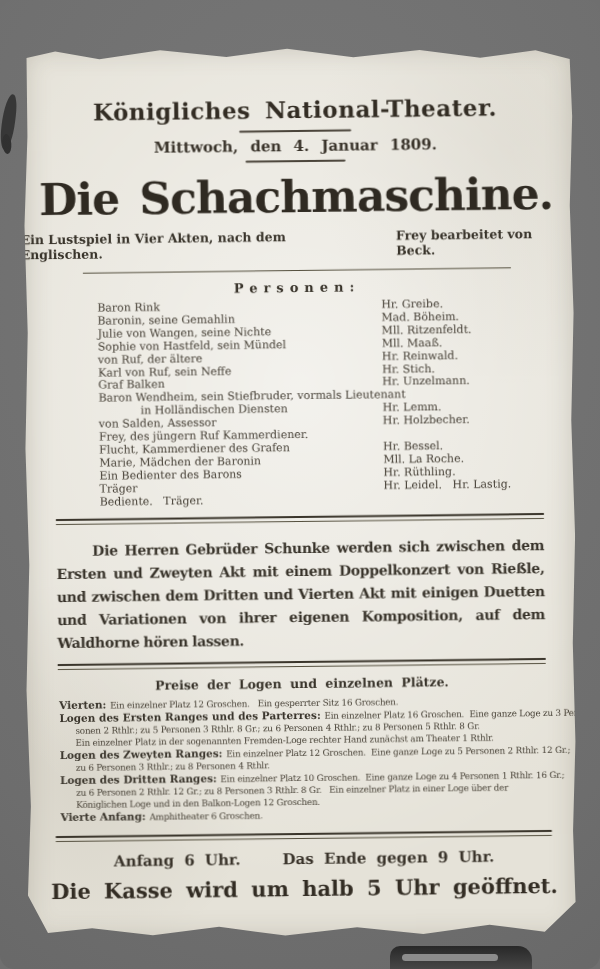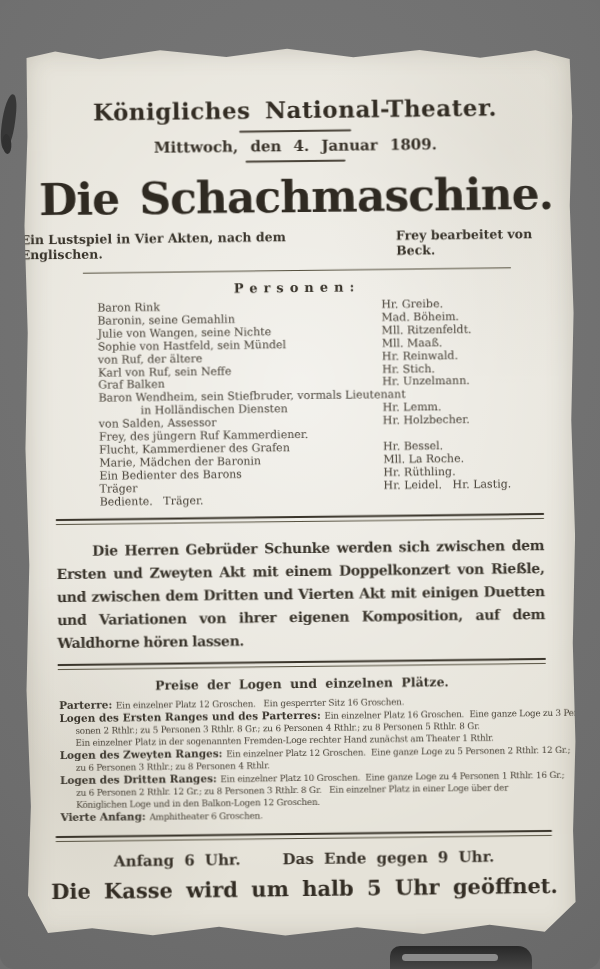--- a/index.html
+++ b/index.html
@@ -184,21 +184,21 @@
 Ersten und Zweyten Akt mit einem Doppelkonzert von Rießle,
 und zwischen dem Dritten und Vierten Akt mit einigen Duetten
 und Variationen von ihrer eigenen Komposition, auf dem</div>
         <div class="last">Waldhorne hören lassen.</div>
       </div>
 
       <div class="rule-double"></div>
       <div class="preise-head">Preise der Logen und einzelnen Plätze.</div>
       <div class="prices">
           <div>
-            <div class="price-line"><span class="lead">Parterre: </span>Ein einzelner Platz 12 Groschen.&nbsp;&nbsp;&nbsp;Ein gesperrter Sitz 16 Groschen.</div>
+            <div class="price-line"><span class="lead">Vierten: </span>Ein einzelner Platz 12 Groschen.&nbsp;&nbsp;&nbsp;Ein gesperrter Sitz 16 Groschen.</div>
           </div>
           <div>
             <div class="price-line"><span class="lead">Logen des Ersten Ranges und des Parterres: </span>Ein einzelner Platz 16 Groschen.&nbsp; Eine ganze Loge zu 3 Per-</div>
             <div class="price-line cont">sonen 2 Rthlr.; zu 5 Personen 3 Rthlr. 8 Gr.; zu 6 Personen 4 Rthlr.; zu 8 Personen 5 Rthlr. 8 Gr.</div>
             <div class="price-line cont">Ein einzelner Platz in der sogenannten Fremden-Loge rechter Hand zunächst am Theater 1 Rthlr.</div>
           </div>
           <div>
             <div class="price-line"><span class="lead">Logen des Zweyten Ranges: </span>Ein einzelner Platz 12 Groschen.&nbsp; Eine ganze Loge zu 5 Personen 2 Rthlr. 12 Gr.;</div>
             <div class="price-line cont">zu 6 Personen 3 Rthlr.; zu 8 Personen 4 Rthlr.</div>
           </div>

